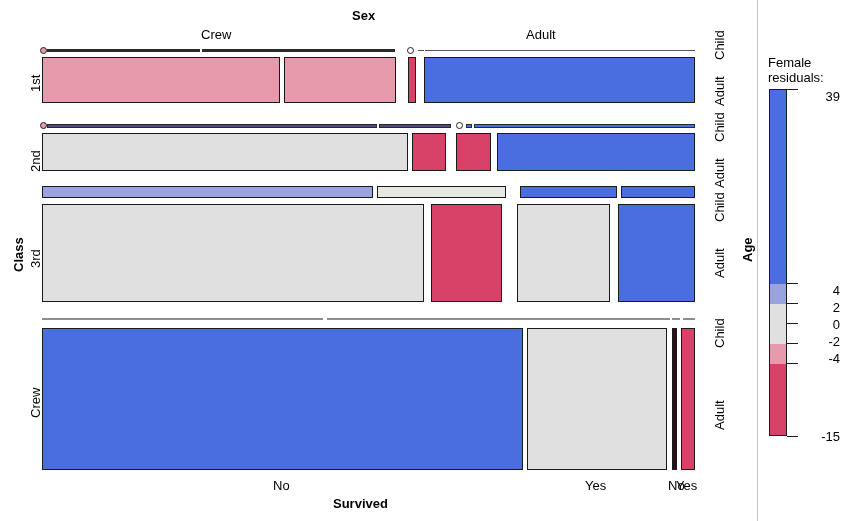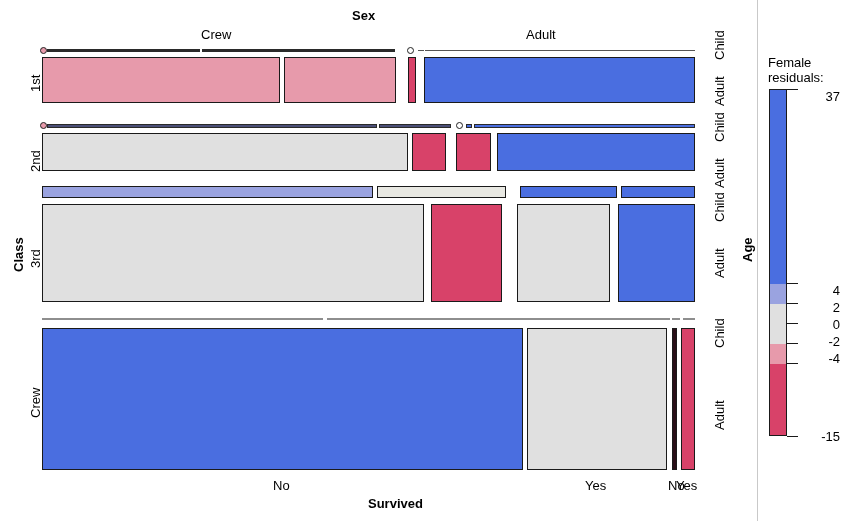--- a/index.html
+++ b/index.html
@@ -62,21 +62,21 @@
   <div class="lbl vert" style="left:712px;top:278px;transform:rotate(-90deg);">Adult</div>
 
   <div class="lbl vert" style="left:712px;top:348px;transform:rotate(-90deg);">Child</div>
   <div class="lbl vert" style="left:712px;top:430px;transform:rotate(-90deg);">Adult</div>
 
   <div class="lbl" style="left:273px;top:478px;">No</div>
   <div class="lbl" style="left:585px;top:478px;">Yes</div>
   <div class="lbl" style="left:668px;top:478px;">No</div>
   <div class="lbl" style="left:676px;top:478px;">Yes</div>
 
-  <div class="lbl bold" style="left:333px;top:496px;margin-left:35px;">Survived</div>
+  <div class="lbl bold" style="left:333px;top:496px;">Survived</div>
 
   <div class="spine" style="left:47px;top:49px;width:153px;height:3px;background:#2a2a2a;"></div>
   <div class="spine" style="left:202px;top:49px;width:193px;height:3px;background:#2a2a2a;"></div>
   <div class="dot" style="left:40px;top:47px;background:#e79aab;"></div>
 
   <div class="spine" style="left:418px;top:50px;width:6px;height:1px;background:#555;"></div>
   <div class="spine" style="left:425px;top:50px;width:270px;height:1px;background:#555;"></div>
   <div class="dot" style="left:407px;top:47px;background:#ffffff;"></div>
 
   <div class="tile" style="left:42px;top:57px;width:238px;height:46px;background:#e79aab;"></div>
@@ -133,21 +133,21 @@
   </div>
 
   <div class="tick" style="left:787px;top:89px;width:11px;"></div>
   <div class="tick" style="left:787px;top:283px;width:11px;"></div>
   <div class="tick" style="left:787px;top:303px;width:11px;"></div>
   <div class="tick" style="left:787px;top:323px;width:11px;"></div>
   <div class="tick" style="left:787px;top:343px;width:11px;"></div>
   <div class="tick" style="left:787px;top:363px;width:11px;"></div>
   <div class="tick" style="left:787px;top:436px;width:11px;"></div>
 
-  <div class="ticklbl" style="left:800px;top:89px;width:40px;">37</div>
+  <div class="ticklbl" style="left:800px;top:89px;width:40px;">39</div>
   <div class="ticklbl" style="left:800px;top:283px;width:40px;">4</div>
   <div class="ticklbl" style="left:800px;top:300px;width:40px;">2</div>
   <div class="ticklbl" style="left:800px;top:317px;width:40px;">0</div>
   <div class="ticklbl" style="left:800px;top:334px;width:40px;">-2</div>
   <div class="ticklbl" style="left:800px;top:351px;width:40px;">-4</div>
   <div class="ticklbl" style="left:800px;top:429px;width:40px;">-15</div>
 
 
 </div>
 

